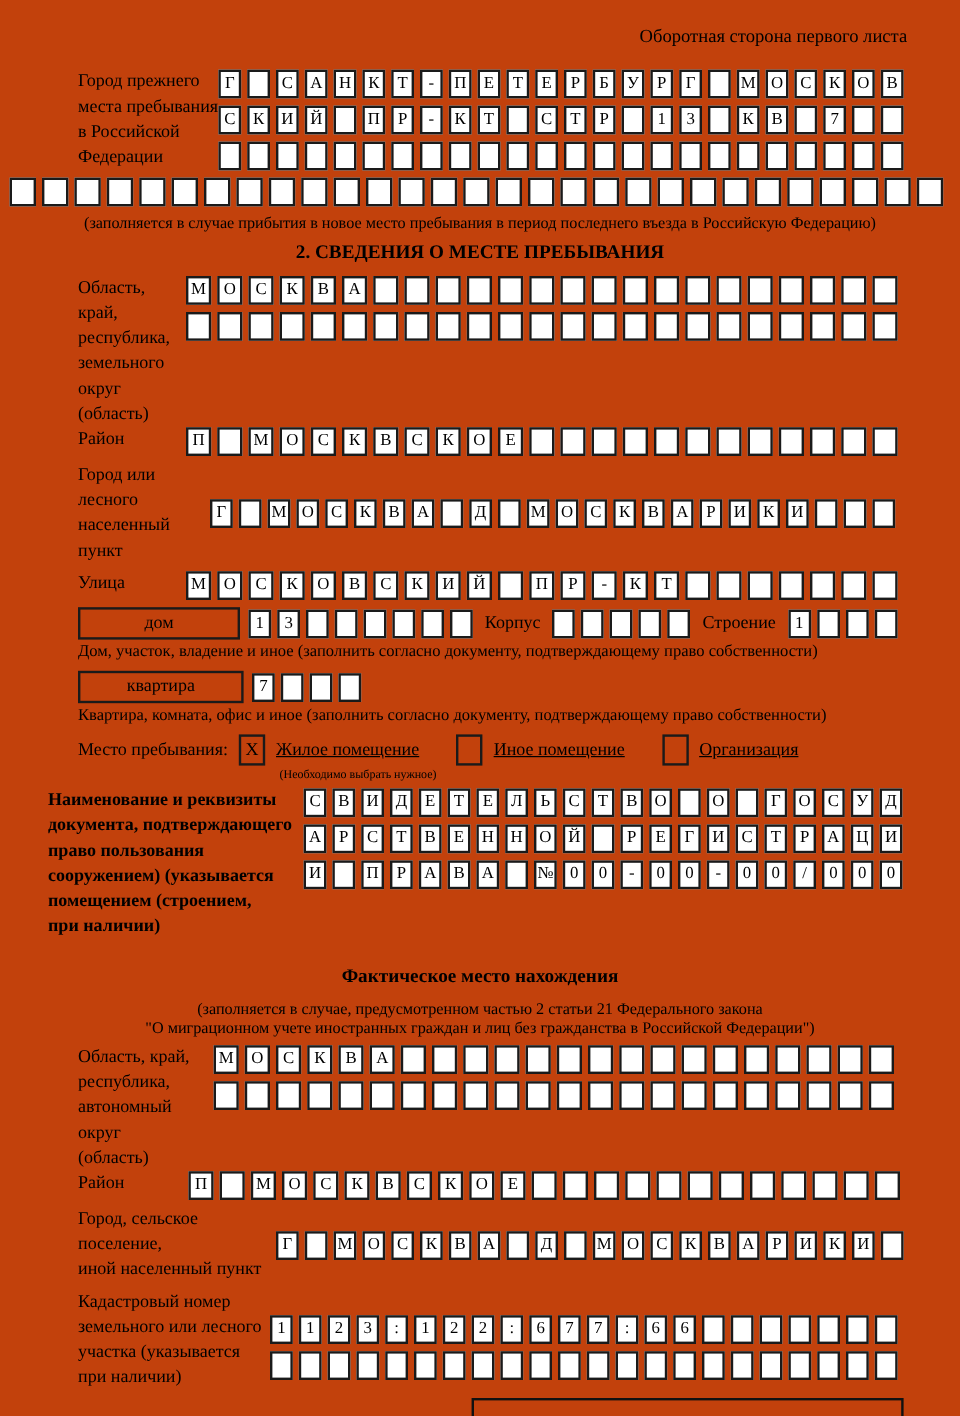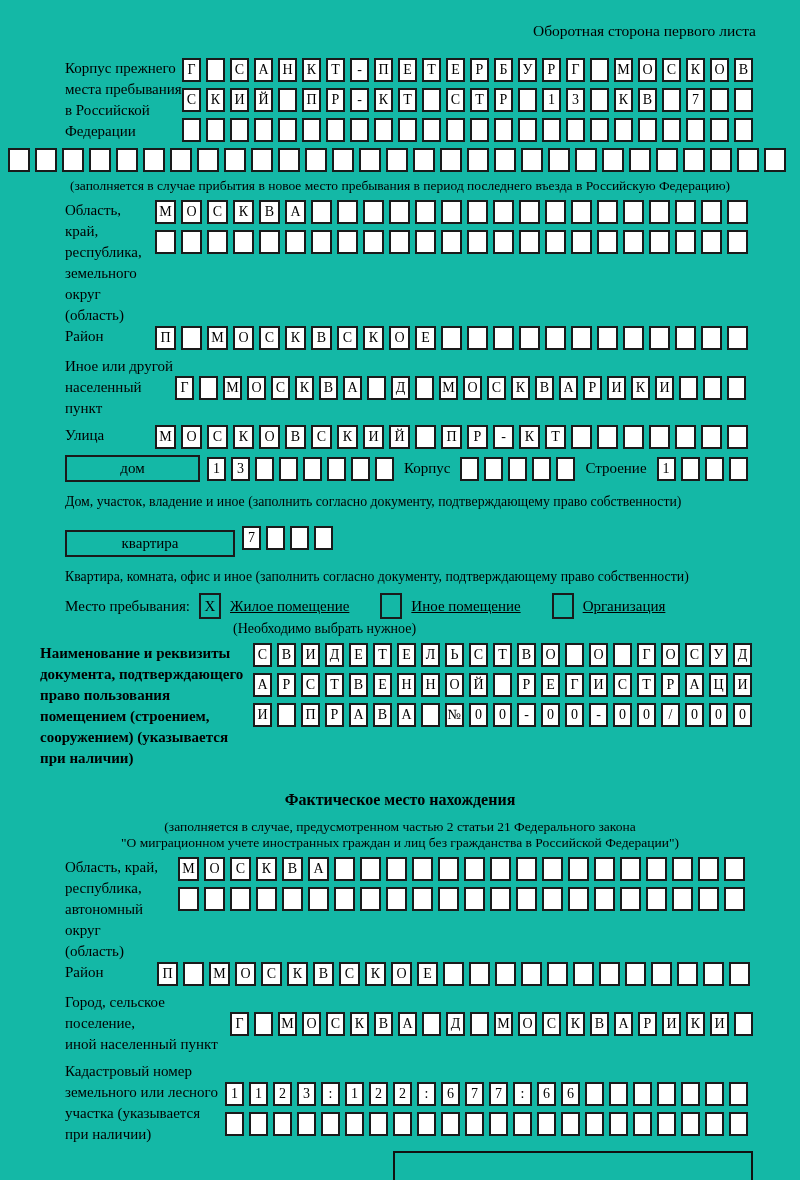--- a/index.html
+++ b/index.html
@@ -1,16 +1,16 @@
 <!DOCTYPE html>
 <html><head>
 <meta charset="utf-8">
 <style>
   html,body{margin:0;padding:0;background:#fff;}
-  .page{position:relative;width:800px;height:1180px;background:#14b8a6;color:#000;
+  .page{position:relative;width:800px;height:1180px;background:#c2410c;color:#000;
         font-family:"Liberation Serif","DejaVu Serif",serif;overflow:hidden;}
   .hdr{position:absolute;top:22px;right:44px;font-size:15.5px;}
   .content{position:absolute;top:58px;left:0;width:800px;}
   .grp{display:flex;align-items:flex-start;margin-left:65px;}
   .grp.vcenter{align-items:center;}
   .lbl{font-size:15px;line-height:21px;flex:0 0 auto;}
   .w117{width:117px;} .w90{width:90px;} .w110{width:110px;}
   .w113{width:113px;} .w92{width:92px;} .w165{width:165px;} .w160{width:160px;}
   .lbl-doc{width:213px;margin-left:-25px;font-weight:bold;}
   .cellcol{display:flex;flex-direction:column;}
@@ -19,45 +19,45 @@
         display:flex;align-items:center;justify-content:center;
         font-size:14px;background:#fff;}
   .w21 .cell{width:21px;}
   .fullrow{margin-left:8px;margin-top:0px;}
   .fullrow .cell{width:22px;}
   .note-c{text-align:center;font-size:13.5px;margin:2px 0 6px 0;}
   .sec-title{text-align:center;font-weight:bold;font-size:16px;margin:8px 0 10px 0;}
   .dom-row{display:flex;align-items:center;margin-left:65px;gap:7px;}
   .widebox{box-sizing:border-box;border:2px solid #1a1a1a;height:27px;display:flex;
            align-items:center;justify-content:center;font-size:15px;}
-  .wb-dom{width:135px;} .wb-kv{width:170px;margin-top:12px;}
+  .wb-dom{width:135px;} .wb-kv{width:138px;}
   .inline-lbl{font-size:15px;padding:0 3px;}
-  .cap{margin-left:65px;font-size:13.8px;margin-top:12px;margin-bottom:8px;}
+  .cap{margin-left:65px;font-size:13.8px;margin-top:2px;margin-bottom:8px;}
   .mesto-row{display:flex;align-items:center;margin-left:65px;gap:9px;margin-top:4px;}
   .mesto-lbl,.opt-lbl{font-size:15px;}
   .opt-lbl{margin-right:22px;text-decoration:underline;}
   .cbox{box-sizing:border-box;width:22px;height:26px;border:2px solid #1a1a1a;
         display:flex;align-items:center;justify-content:center;font-size:15px;}
   .gap6{height:6px;} .gap14{height:14px;}
   .stamp{box-sizing:border-box;margin-left:393px;width:360px;height:174px;
          border:2px solid #111;margin-top:6px;}
-  .mesto-note{margin-left:233px;font-size:14px;margin-top:2px;margin-bottom:6px;}
+  .mesto-note{margin-left:233px;font-size:10px;margin-top:2px;margin-bottom:6px;}
   .ln{display:block;}
 </style>
 </head>
 <body>
 
 <div class="page">
   <div class="hdr">Оборотная сторона первого листа</div>
 
   <div class="content">
 
     <div class="grp">
       <div class="lbl w117">
-          <span class="ln">Корпус прежнего</span>
+          <span class="ln">Город прежнего</span>
           <span class="ln">места пребывания</span>
           <span class="ln">в Российской</span>
           <span class="ln">Федерации</span>
         </div>
       <div class="cellcol">
         <div class="cells-row">
             <div class="cell">Г</div>
             <div class="cell"></div>
             <div class="cell">С</div>
             <div class="cell">А</div>
@@ -162,20 +162,21 @@
         <div class="cell"></div>
         <div class="cell"></div>
         <div class="cell"></div>
         <div class="cell"></div>
         <div class="cell"></div>
         <div class="cell"></div>
         <div class="cell"></div>
       </div>
     <div class="note-c">(заполняется в случае прибытия в новое место пребывания в период последнего въезда в Российскую Федерацию)</div>
 
+    <div class="sec-title">2. СВЕДЕНИЯ О МЕСТЕ ПРЕБЫВАНИЯ</div>
 
     <div class="grp">
       <div class="lbl w90">
           <span class="ln">Область, край,</span>
           <span class="ln">республика,</span>
           <span class="ln">земельного</span>
           <span class="ln">округ (область)</span>
         </div>
       <div class="cellcol">
         <div class="cells-row w21">
@@ -255,21 +256,21 @@
           <div class="cell"></div>
           <div class="cell"></div>
           <div class="cell"></div>
           <div class="cell"></div>
           <div class="cell"></div>
         </div>
     </div>
 
     <div class="grp vcenter">
       <div class="lbl w110">
-          <span class="ln">Иное или другой</span>
+          <span class="ln">Город или лесного</span>
           <span class="ln">населенный пункт</span>
         </div>
       <div class="cells-row" style="margin-bottom:0;">
           <div class="cell">Г</div>
           <div class="cell"></div>
           <div class="cell">М</div>
           <div class="cell">О</div>
           <div class="cell">С</div>
           <div class="cell">К</div>
           <div class="cell">В</div>
@@ -377,22 +378,22 @@
       <span class="cbox"></span>
       <span class="opt-lbl">Организация</span>
     </div>
     <div class="mesto-note">(Необходимо выбрать нужное)</div>
 
     <div class="grp">
       <div class="lbl lbl-doc">
           <span class="ln">Наименование и реквизиты</span>
           <span class="ln">документа, подтверждающего</span>
           <span class="ln">право пользования</span>
+          <span class="ln">сооружением) (указывается</span>
           <span class="ln">помещением (строением,</span>
-          <span class="ln">сооружением) (указывается</span>
           <span class="ln">при наличии)</span>
         </div>
       <div class="cellcol">
         <div class="cells-row">
             <div class="cell">С</div>
             <div class="cell">В</div>
             <div class="cell">И</div>
             <div class="cell">Д</div>
             <div class="cell">Е</div>
             <div class="cell">Т</div>

